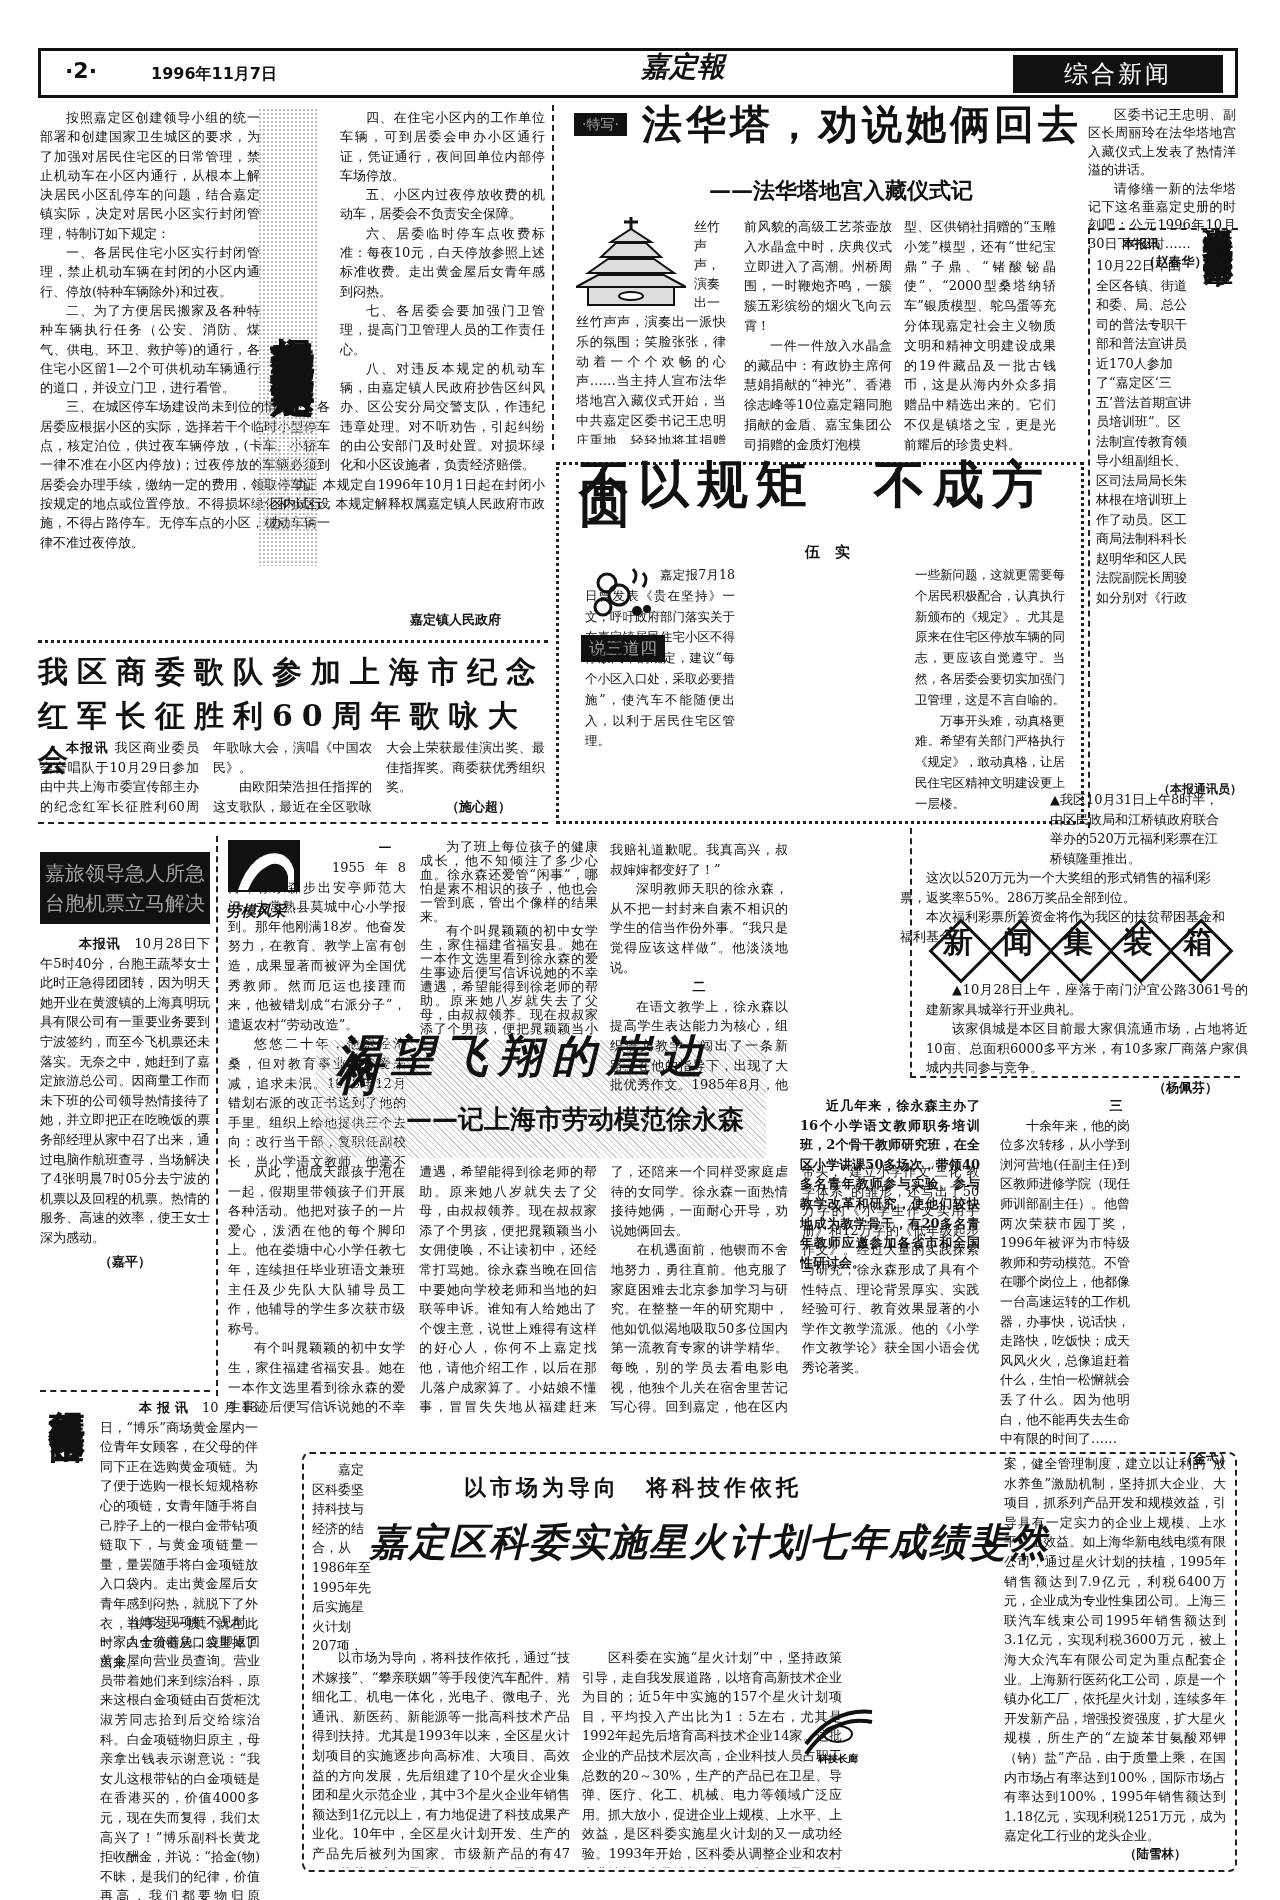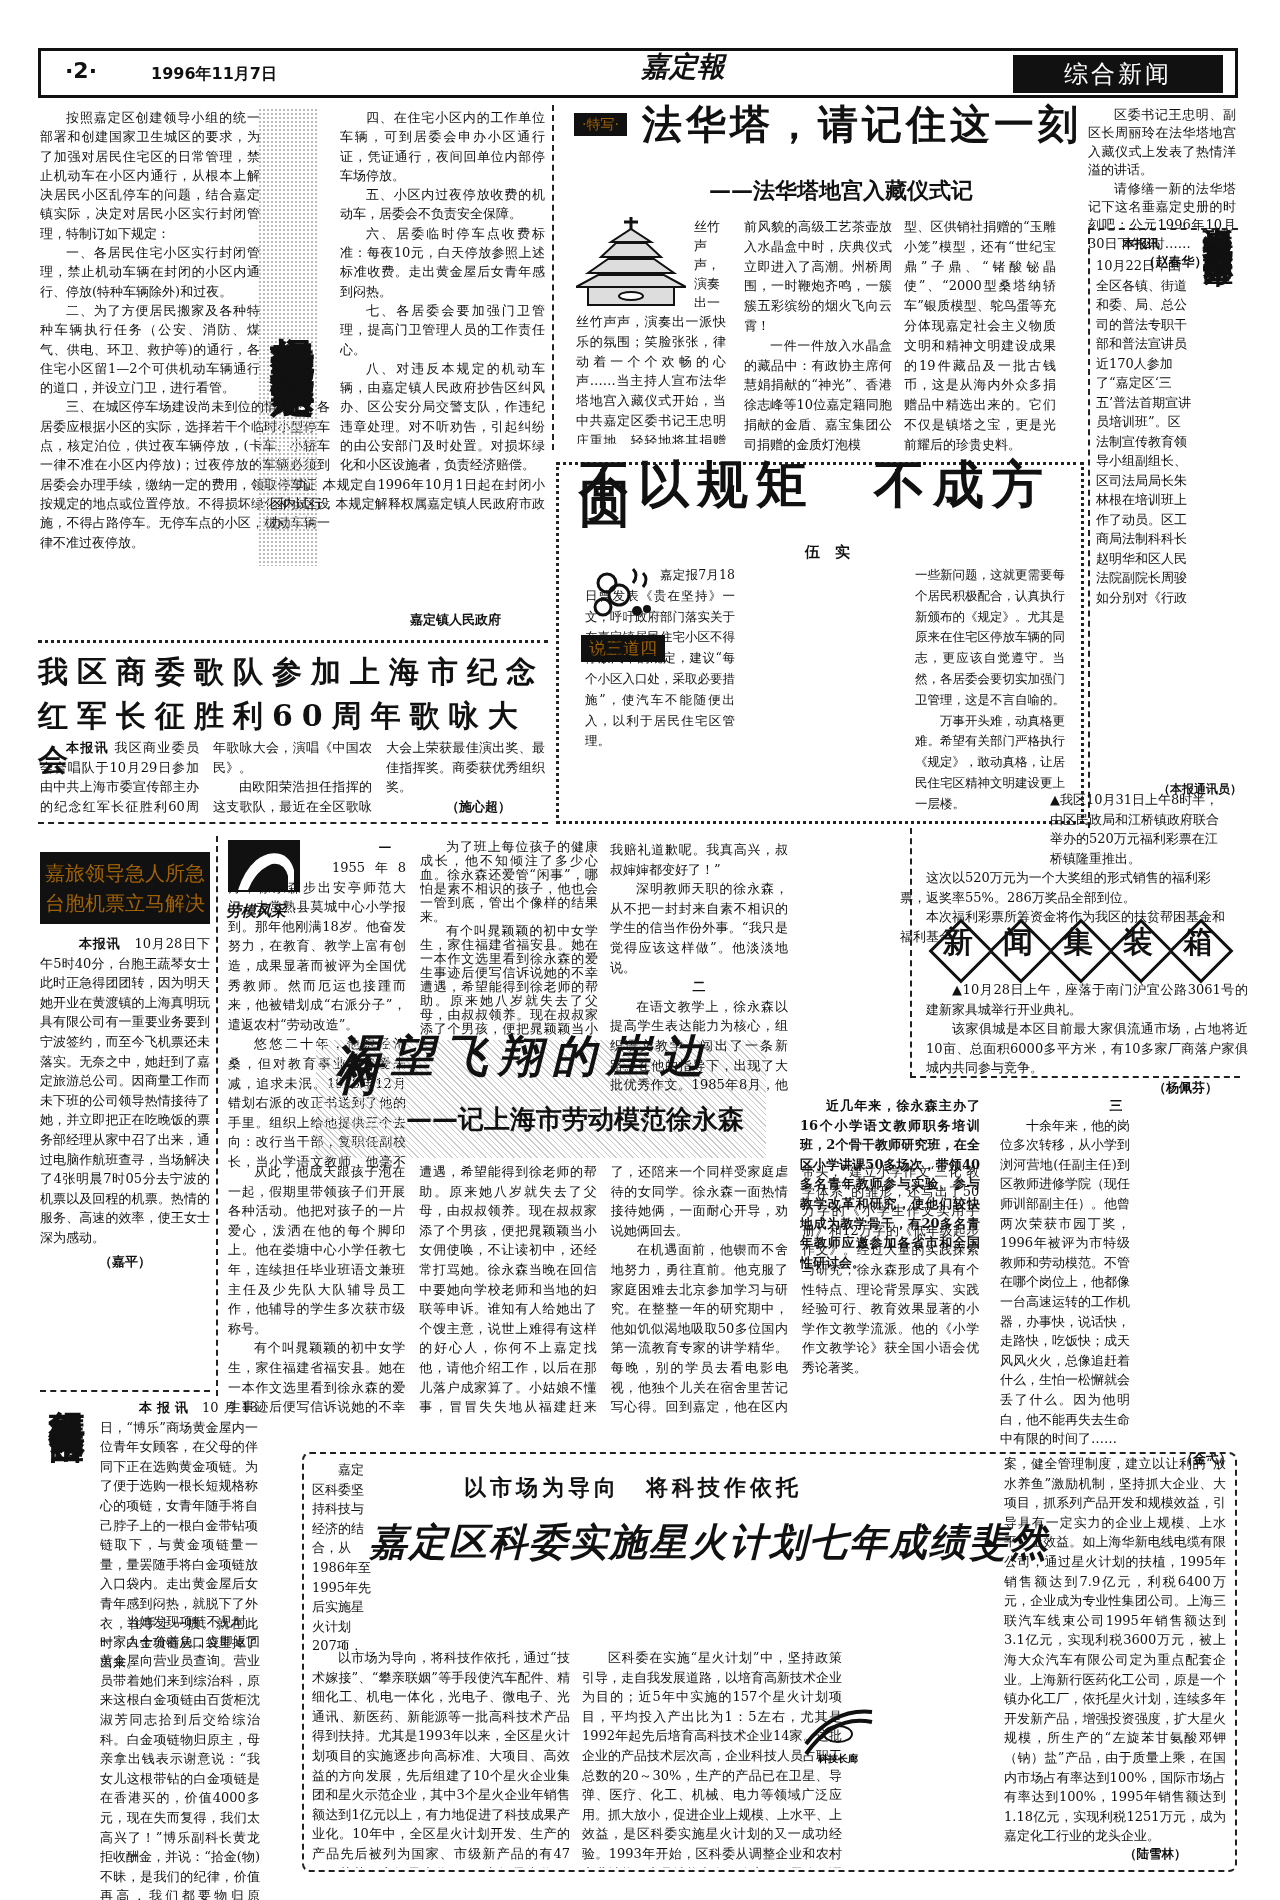--- a/index.html
+++ b/index.html
@@ -10,21 +10,21 @@
   .masthead .page { position: absolute; left: 24px; top: 10px; font-size: 22px; font-weight: bold; font-family: "DejaVu Sans", sans-serif; }
   .masthead .date { position: absolute; left: 110px; top: 13px; font-size: 16px; font-weight: bold; font-family: "DejaVu Sans", sans-serif; }
   .masthead .logo { position: absolute; left: 600px; top: 6px; font-size: 28px; font-weight: bold; font-style: italic; font-family: "DejaVu Serif", serif; }
   .masthead .section { position: absolute; right: 12px; top: 4px; width: 210px; height: 38px; background: #111; color: #fff; font-size: 24px; text-align: center; line-height: 38px; font-family: "DejaVu Sans", sans-serif; letter-spacing: 3px; }
   .col { text-indent: 2em; text-align: justify; }
   .col p { margin: 0; }
   .vtitle { writing-mode: vertical-rl; font-family: "DejaVu Sans", sans-serif; font-weight: 900; font-size: 44px; letter-spacing: -2px; line-height: 50px; }
   .vtitle-dots { background-image: radial-gradient(#bbb 1px, transparent 1.3px); background-size: 4px 4px; }
   .hl-big { font-family: "DejaVu Sans", sans-serif; font-weight: 900; }
   .dotted-rule { border-top: 3px dotted #222; }
-  .tag-black { background:#111; color:#a16207; font-family:"DejaVu Sans",sans-serif; }
+  .tag-black { background:#111; color:#a3a3a3; font-family:"DejaVu Sans",sans-serif; }
   .byline { text-align: right; font-weight: bold; }
   .center { text-align: center; }
   .diamond-row { display:flex; gap: 4px; }
   .diamond { width: 56px; height: 56px; position: relative; }
   .diamond::before { content:""; position:absolute; left:8px; top:8px; width:40px; height:40px; border:3px solid #111; transform: rotate(45deg); background:#fff; }
   .diamond span { position:absolute; left:0; top:12px; width:56px; text-align:center; font-size:30px; font-weight:bold; font-family:"DejaVu Sans",sans-serif; z-index:1; }
   .hatch { background-image: repeating-linear-gradient(45deg, #ccc 0 1px, transparent 1px 4px); }
 </style>
 </head>
 <body>
@@ -48,21 +48,21 @@
   <p>五、小区内过夜停放收费的机动车，居委会不负责安全保障。</p>
   <p>六、居委临时停车点收费标准：每夜10元，白天停放参照上述标准收费。走出黄金屋后女青年感到闷热。</p>
   <p>七、各居委会要加强门卫管理，提高门卫管理人员的工作责任心。</p>
   <p>八、对违反本规定的机动车辆，由嘉定镇人民政府抄告区纠风办、区公安分局交警支队，作违纪违章处理。对不听劝告，引起纠纷的由公安部门及时处置。对损坏绿化和小区设施者，负责经济赔偿。</p>
   <p style="margin-left:-70px;">九、本规定自1996年10月1日起在封闭小区内试行，本规定解释权属嘉定镇人民政府市政办。</p>
 </div>
 <div class="abs" style="left:410px; top:610px; font-weight:bold; font-size:13px;">嘉定镇人民政府</div>
 
 <div class="abs" style="left:552px; top:105px; width:530px; height:345px; border-left:2px dashed #222;">
   <div class="abs tag-black" style="left:20px; top:8px; padding:2px 8px; font-size:14px;">·特写·</div>
-  <div class="abs hl-big" style="left:88px; top:10px; font-size:40px; letter-spacing:4px;">法华塔，请记住这一刻</div>
+  <div class="abs hl-big" style="left:88px; top:10px; font-size:40px; letter-spacing:4px;">法华塔，劝说她俩回去</div>
   <div class="abs hl-big" style="left:155px; top:76px; font-size:22px;">——法华塔地宫入藏仪式记</div>
   <svg class="abs" style="left:22px; top:112px;" width="110" height="90" viewBox="0 0 110 90">
     <line x1="55" y1="0" x2="55" y2="12" stroke="#111" stroke-width="3"></line>
       <line x1="48" y1="5" x2="62" y2="5" stroke="#111" stroke-width="3"></line>
     <polygon points="35,25 75,25 55,12" fill="#ddd" stroke="#111" stroke-width="2"></polygon>
     <polygon points="25,40 85,40 70,26 40,26" fill="#ddd" stroke="#111" stroke-width="2"></polygon>
     <polygon points="12,56 98,56 78,42 32,42" fill="#ddd" stroke="#111" stroke-width="2"></polygon>
     <polygon points="0,70 110,70 88,58 22,58" fill="#ddd" stroke="#111" stroke-width="2"></polygon>
     <rect x="12" y="70" width="86" height="18" fill="#ddd" stroke="#111" stroke-width="2"></rect>
     <ellipse cx="55" cy="79" rx="12" ry="4" fill="#fff" stroke="#111" stroke-width="2"></ellipse>

